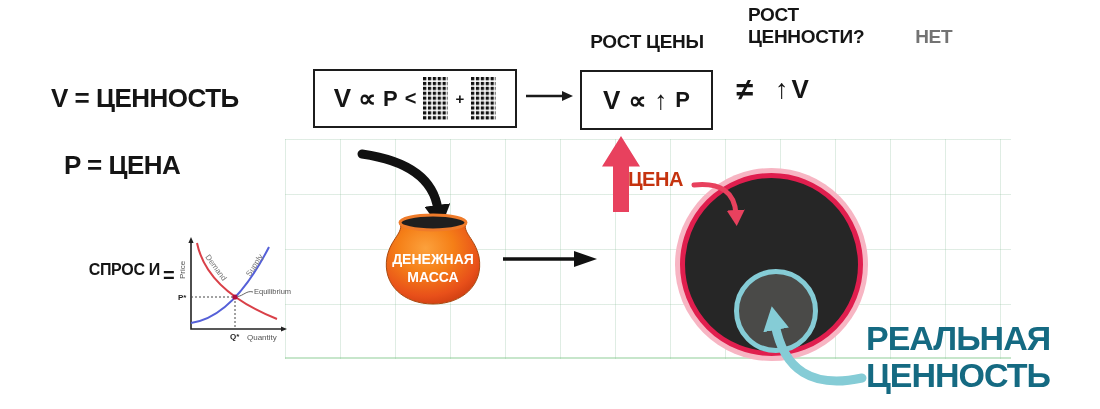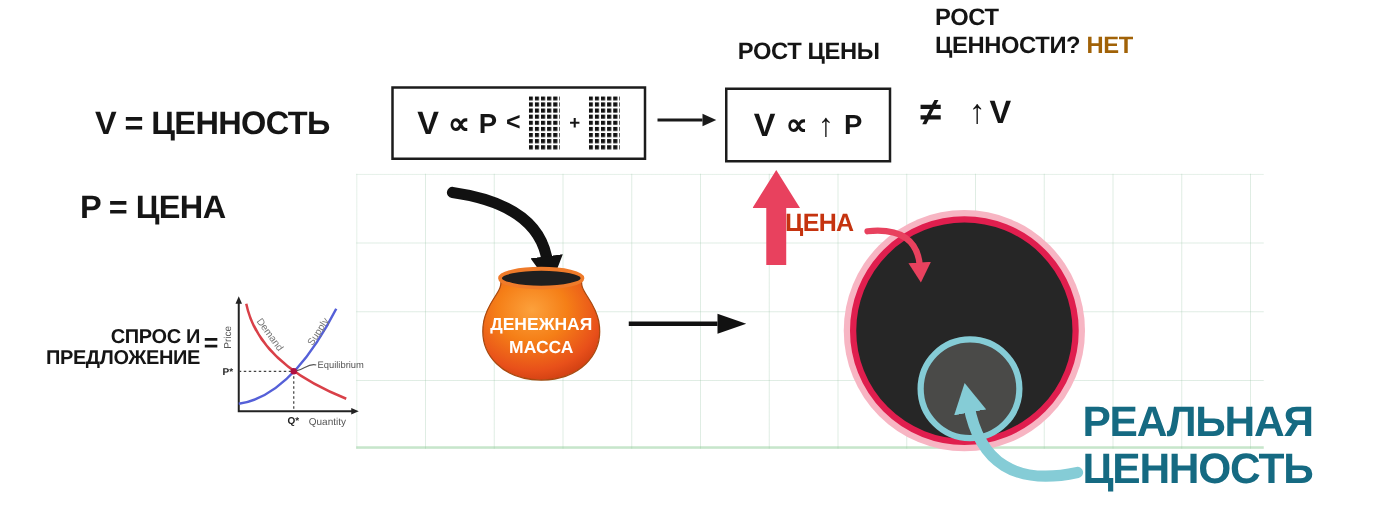--- a/index.html
+++ b/index.html
@@ -15,32 +15,32 @@
     left:285px; top:139px; width:726px; height:220px;
     background-image:
       linear-gradient(to right, rgba(150,195,165,.30) 1px, transparent 1px),
       linear-gradient(to bottom, rgba(150,195,165,.30) 1px, transparent 1px);
     background-size:55px 55px;
     border-bottom:2px solid rgba(130,200,140,.45);
     z-index:0;
   }
 
   .deftext { font-size:26px; font-weight:bold; letter-spacing:-0.5px; }
-  .v-def { left:76px; top:83px; }
+  .v-def { left:51px; top:83px; }
   .p-def { left:64px; top:150px; }
 
   .sd-label { left:0; top:261px; width:160px; text-align:right;
               font-size:16px; font-weight:bold; line-height:17px; letter-spacing:-0.3px; }
   .sd-eq { left:163px; top:264px; font-size:20px; font-weight:bold; }
 
   .step-title { font-size:19px; font-weight:bold; line-height:21.5px; letter-spacing:-0.3px; z-index:2; }
   .t1 { left:325px; top:6px; }
   .t2 { left:580px; top:19px; width:134px; text-align:center;margin-top:12px; }
   .t3 { left:748px; top:4px; line-height:22px; }
-  .no-answer { color:#a16207; }
+  .no-answer { color:#737373;margin-left:46px; }
 
   .fbox {
     position:absolute; border:2.5px solid #1c1c1c; background:#fff;
     display:flex; align-items:center; justify-content:center; z-index:2;
   }
   .box1 { left:313px; top:69px; width:204px; height:59px; gap:7px; }
   .box2 { left:580px; top:70px; width:133px; height:60px; gap:8px; }
   .f-v { font-size:26px; font-weight:bold; }
   .f-prop { font-size:25px; font-weight:bold; }
   .f-p { font-size:22px; font-weight:bold; }
@@ -80,21 +80,20 @@
 
 <div class="stage">
 
   <div class="abs grid"></div>
 
   <div class="abs deftext v-def">V = ЦЕННОСТЬ</div>
   <div class="abs deftext p-def">P = ЦЕНА</div>
 
   <div class="abs sd-label">
     <div>СПРОС И</div>
-    <div>ПРЕДЛОЖЕНИЕ</div>
   </div>
   <div class="abs sd-eq">=</div>
 
   <svg class="abs" style="left:173px; top:233px;" width="132" height="112" viewBox="0 0 132 112">
 
     <path d="M 18 8 L 18 96 L 110 96" fill="none" stroke="#222" stroke-width="1.6"></path>
     <polygon points="18,4 15.4,10 20.6,10" fill="#222"></polygon>
     <polygon points="114,96 108,93.4 108,98.6" fill="#222"></polygon>
 
     <path d="M 18 64 L 62 64" stroke="#444" stroke-width="1" stroke-dasharray="2,2" fill="none"></path>

